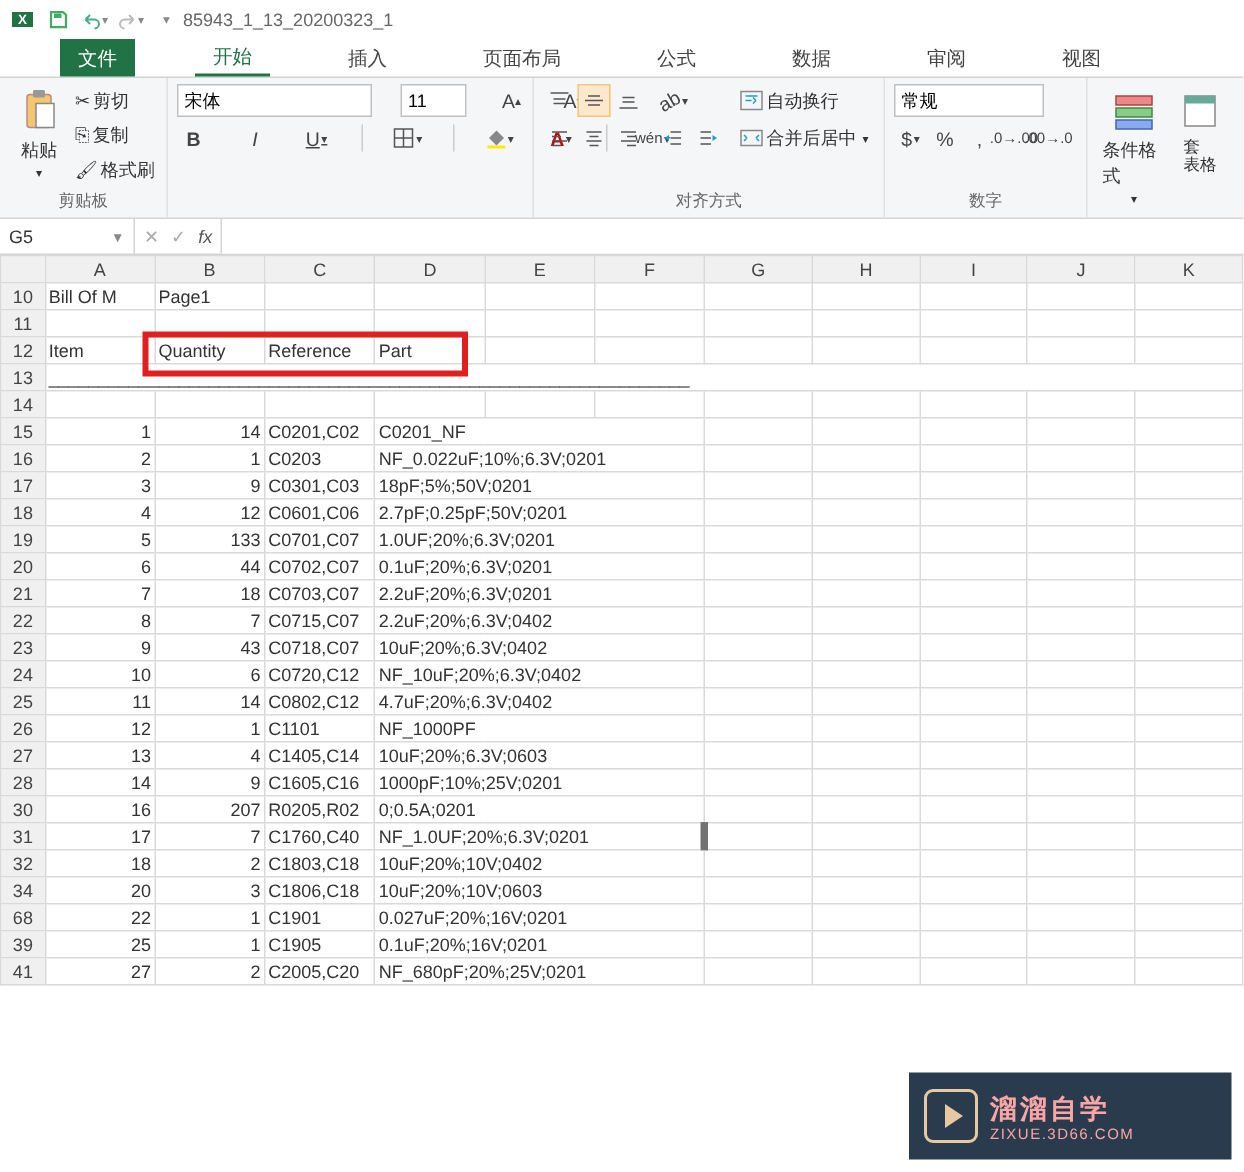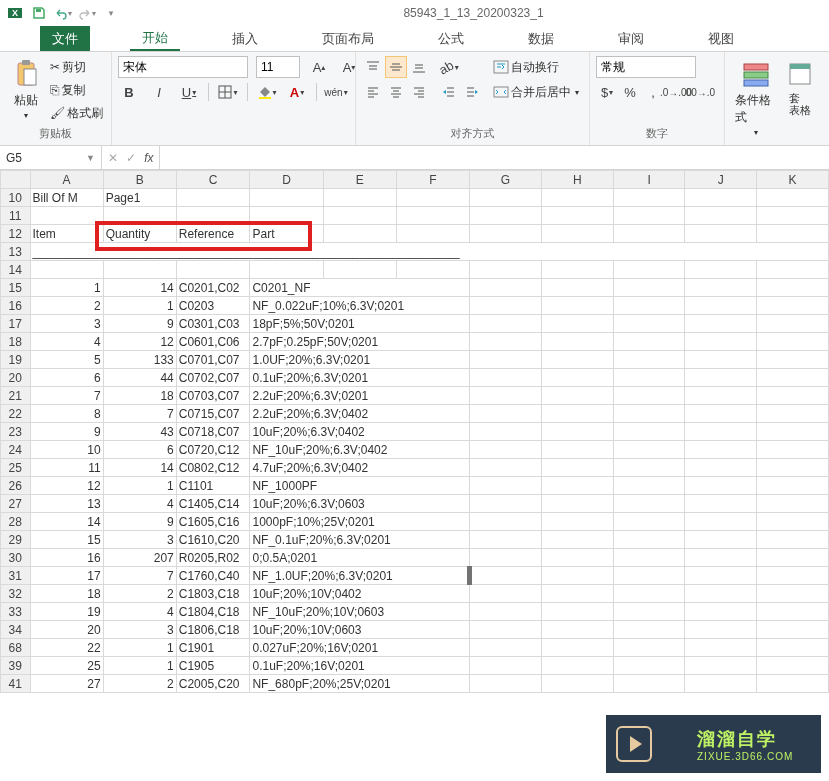--- a/index.html
+++ b/index.html
@@ -2,50 +2,50 @@
 <html><head>
 <meta charset="utf-8">
 <style>
 * { margin: 0; padding: 0; box-sizing: border-box; font-family: "Microsoft YaHei", SimSun, Arial, sans-serif; }
 body { background: #fff; font-size: 12px; color: #333; overflow: hidden; width: 829px; height: 781px; }
 
 
 .title-bar { height: 26px; background: #fff; display: flex; align-items: center; padding: 0 4px; }
 .title-bar .qat { display: flex; gap: 2px; align-items: center; }
 .title-bar .qat-btn { width: 22px; height: 22px; display: flex; align-items: center; justify-content: center; color: #555; }
-.title-bar .doc-title { flex: 1; text-align: center; color: #666; font-size: 12px; }
+.title-bar .doc-title { flex: 1; text-align: left; color: #666; font-size: 12px; }
 
 
 .tabs { display: flex; height: 26px; background: #fff; border-bottom: 1px solid #d4d4d4; }
 .tab { padding: 0 12px; display: flex; align-items: center; font-size: 13px; color: #444; cursor: pointer; margin-left: 40px; }
 .tab.file { background: #217346; color: #fff; }
 .tab.active { color: #217346; border-bottom: 2px solid #217346; }
 
 
 .ribbon { height: 94px; background: #f5f6f7; border-bottom: 1px solid #d4d4d4; display: flex; }
 .ribbon-group { border-right: 1px solid #e0e0e0; padding: 4px 6px; display: flex; flex-direction: column; justify-content: space-between; }
 .ribbon-group-label { text-align: center; font-size: 11px; color: #666; margin-top: 2px; }
 .ribbon-top { flex: 1; display: flex; align-items: flex-start; gap: 4px; }
 .big-btn { display: flex; flex-direction: column; align-items: center; gap: 2px; padding: 2px 4px; font-size: 12px; }
 .big-btn .icon { width: 32px; height: 32px; display: flex; align-items: center; justify-content: center; }
 .small-row { display: flex; align-items: center; gap: 2px; font-size: 12px; height: 22px; }
 .small-stack { display: flex; flex-direction: column; gap: 1px; }
 
-.font-group .font-row1 { display: flex; gap: 8px; align-items: center; }
+.font-group .font-row1 { display: flex; gap: 19px; align-items: center; }
 .font-sel { width: 130px; height: 22px; border: 1px solid #c0c0c0; font-size: 12px; padding: 0 4px; background: #fff; }
 .size-sel { width: 44px; height: 22px; border: 1px solid #c0c0c0; font-size: 12px; padding: 0 4px; background: #fff; }
 .ribbon-icon-btn { width: 22px; height: 22px; display: flex; align-items: center; justify-content: center; border: 1px solid transparent; font-size: 13px; color: #444; position: relative; }
 .ribbon-icon-btn.dd::after { content: "▾"; font-size: 8px; margin-left: 1px; }
 .align-highlight { background: #fde8cd; border: 1px solid #f5c576; }
 
 .num-sel { width: 100px; height: 22px; border: 1px solid #c0c0c0; font-size: 12px; padding: 0 4px; background: #fff; }
 
 
 .formula-bar { height: 24px; border-bottom: 1px solid #d4d4d4; display: flex; align-items: stretch; }
-.name-box { width: 102px; border-right: 1px solid #d4d4d4; display: flex; align-items: center; padding: 0 6px; font-size: 12px; }
+.name-box { width: 90px; border-right: 1px solid #d4d4d4; display: flex; align-items: center; padding: 0 6px; font-size: 12px; }
 .name-box .dd { margin-left: auto; color: #888; font-size: 9px; }
 .fx-btns { display: flex; align-items: center; padding: 0 6px; gap: 8px; color: #aaa; border-right: 1px solid #d4d4d4; }
 .fx-input { flex: 1; border: none; padding: 0 6px; font-size: 12px; }
 
 
 .grid-wrap { position: relative; }
 .grid { border-collapse: collapse; table-layout: fixed; font-family: SimSun, monospace; }
 .grid th, .grid td { border: 1px solid #d9d9d9; height: 18px; font-size: 12px; padding: 0 2px; overflow: hidden; white-space: nowrap; }
 .grid th { background: #f0f0f0; font-weight: normal; text-align: center; color: #444; }
 .grid .row-hdr { background: #f0f0f0; text-align: center; color: #444; width: 30px; }
@@ -55,21 +55,21 @@
 .col-A { width: 74px; } .col-B { width: 74px; } .col-C { width: 74px; } .col-D { width: 74px; }
 .col-E { width: 74px; } .col-F { width: 74px; } .col-G { width: 74px; } .col-H { width: 74px; }
 .col-I { width: 74px; } .col-J { width: 74px; } .col-K { width: 74px; }
 
 .red-box { position: absolute; border: 4px solid #e02020; left: 95px; top: 51px; width: 217px; height: 30px; pointer-events: none; }
 
 
 .badge { position: absolute; right: 8px; bottom: 8px; width: 215px; height: 58px; background: #2a3b4d; display: flex; align-items: center; padding: 6px 10px; gap: 8px; }
 .badge .play { width: 36px; height: 36px; border: 2px solid #e5c9a0; border-radius: 6px; display: flex; align-items: center; justify-content: center; }
 .badge .play::before { content: ""; border-left: 12px solid #e5c9a0; border-top: 8px solid transparent; border-bottom: 8px solid transparent; margin-left: 3px; }
-.badge .txt { color: #bef264; margin-left: 37px; }
+.badge .txt { color: #fca5a5; }
 .badge .txt .big { font-size: 18px; font-weight: bold; letter-spacing: 2px; }
 .badge .txt .small { font-size: 10px; letter-spacing: 1px; }
 
 svg { display: block; }
 </style>
 </head>
 <body>
 
 <div class="title-bar">
   <div class="qat">
@@ -596,32 +596,20 @@
     <td class="num">9</td>
     <td>C1605,C16</td>
     <td colspan="3" style="border-right:1px solid #d9d9d9">1000pF;10%;25V;0201</td>
     <td></td>
           <td></td>
           <td></td>
           <td></td>
           <td></td>
         </tr>
         <tr>
-          <th class="row-hdr">29</th>
-    <td class="num">15</td>
-    <td class="num">3</td>
-    <td>C1610,C20</td>
-    <td colspan="3" style="border-right:1px solid #d9d9d9">NF_0.1uF;20%;6.3V;0201</td>
-    <td></td>
-          <td></td>
-          <td></td>
-          <td></td>
-          <td></td>
-        </tr>
-        <tr>
           <th class="row-hdr">30</th>
     <td class="num">16</td>
     <td class="num">207</td>
     <td>R0205,R02</td>
     <td colspan="3" style="border-right:1px solid #d9d9d9">0;0.5A;0201</td>
     <td></td>
           <td></td>
           <td></td>
           <td></td>
           <td></td>
@@ -644,32 +632,20 @@
     <td class="num">2</td>
     <td>C1803,C18</td>
     <td colspan="3" style="border-right:1px solid #d9d9d9">10uF;20%;10V;0402</td>
     <td></td>
           <td></td>
           <td></td>
           <td></td>
           <td></td>
         </tr>
         <tr>
-          <th class="row-hdr">33</th>
-    <td class="num">19</td>
-    <td class="num">4</td>
-    <td>C1804,C18</td>
-    <td colspan="3" style="border-right:1px solid #d9d9d9">NF_10uF;20%;10V;0603</td>
-    <td></td>
-          <td></td>
-          <td></td>
-          <td></td>
-          <td></td>
-        </tr>
-        <tr>
           <th class="row-hdr">34</th>
     <td class="num">20</td>
     <td class="num">3</td>
     <td>C1806,C18</td>
     <td colspan="3" style="border-right:1px solid #d9d9d9">10uF;20%;10V;0603</td>
     <td></td>
           <td></td>
           <td></td>
           <td></td>
           <td></td>

